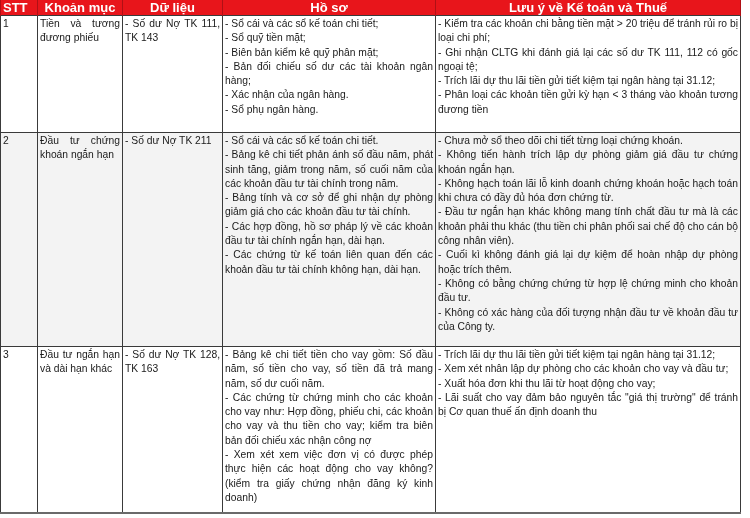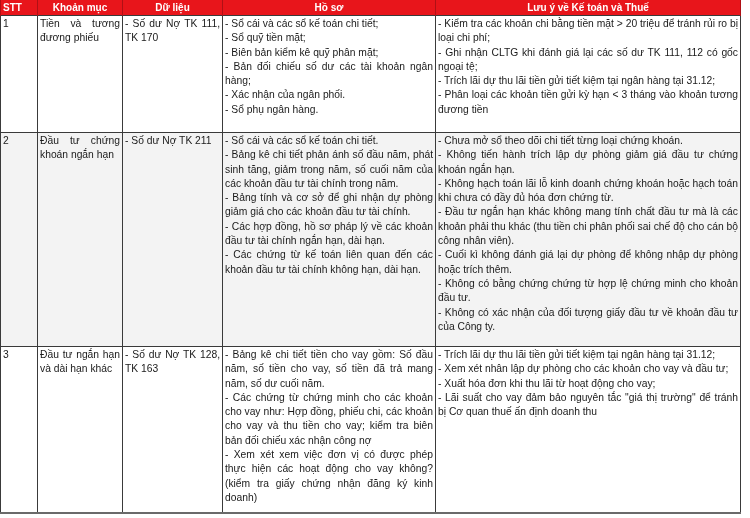--- a/index.html
+++ b/index.html
@@ -11,21 +11,21 @@
     table-layout: fixed;
     font-family: "Liberation Sans", sans-serif;
     font-size: 10.3px;
     line-height: 14.3px;
     color: #1a1a1a;
   }
   .tbl th {
     background: #e8151b;
     color: #ffffff;
     font-weight: bold;
-    font-size: 10px;
+    font-size: 13px;
     height: 15px;
     padding: 0 2px;
     line-height: 15px;
     border-left: 1px solid #b01015;
     border-right: 1px solid #b01015;
     text-align: center;
     margin-left: 23px;
   }
   .tbl th:first-child { text-align: left; padding-left: 2px; }
   .tbl td {
@@ -58,27 +58,27 @@
       <th>Khoản mục</th>
       <th>Dữ liệu</th>
       <th>Hồ sơ</th>
       <th>Lưu ý về Kế toán và Thuế</th>
     </tr>
   </thead>
   <tbody>
     <tr class="r1">
       <td class="stt">1</td>
       <td>Tiền và tương đương phiếu</td>
-      <td>- Số dư Nợ TK 111, TK 170</td>
+      <td>- Số dư Nợ TK 111, TK 143</td>
       <td>
         <span class="line">- Sổ cái và các sổ kế toán chi tiết;</span>
         <span class="line">- Sổ quỹ tiền mặt;</span>
         <span class="line">- Biên bản kiểm kê quỹ phân mặt;</span>
         <span class="line">- Bản đối chiếu số dư các tài khoản ngân hàng;</span>
-        <span class="line">- Xác nhận của ngân phối.</span>
+        <span class="line">- Xác nhận của ngân hàng.</span>
         <span class="line">- Sổ phụ ngân hàng.</span>
       </td>
       <td>
         <span class="line">- Kiểm tra các khoản chi bằng tiền mặt &gt; 20 triệu để tránh rủi ro bị loại chi phí;</span>
         <span class="line">- Ghi nhận CLTG khi đánh giá lại các số dư TK 111, 112 có gốc ngoại tệ;</span>
         <span class="line">- Trích lãi dự thu lãi tiền gửi tiết kiệm tại ngân hàng tại 31.12;</span>
         <span class="line">- Phân loại các khoản tiền gửi kỳ hạn &lt; 3 tháng vào khoản tương đương tiền</span>
       </td>
     </tr>
     <tr class="r2">
@@ -90,23 +90,23 @@
         <span class="line">- Bảng kê chi tiết phản ánh số đầu năm, phát sinh tăng, giảm trong năm, số cuối năm của các khoản đầu tư tài chính trong năm.</span>
         <span class="line">- Bảng tính và cơ sở để ghi nhận dự phòng giảm giá cho các khoản đầu tư tài chính.</span>
         <span class="line">- Các hợp đồng, hồ sơ pháp lý về các khoản đầu tư tài chính ngắn hạn, dài hạn.</span>
         <span class="line">- Các chứng từ kế toán liên quan đến các khoản đầu tư tài chính không hạn, dài hạn.</span>
       </td>
       <td>
         <span class="line">- Chưa mở sổ theo dõi chi tiết từng loại chứng khoán.</span>
         <span class="line">- Không tiến hành trích lập dự phòng giảm giá đầu tư chứng khoán ngắn hạn.</span>
         <span class="line">- Không hạch toán lãi lỗ kinh doanh chứng khoán hoặc hạch toán khi chưa có đầy đủ hóa đơn chứng từ.</span>
         <span class="line">- Đầu tư ngắn hạn khác không mang tính chất đầu tư mà là các khoản phải thu khác (thu tiền chi phân phối sai chế độ cho cán bộ công nhân viên).</span>
-        <span class="line">- Cuối kì không đánh giá lại dự phòng để không nhập dự phòng hoặc trích thêm.</span>
+        <span class="line">- Cuối kì không đánh giá lại dự kiệm để hoàn nhập dự phòng hoặc trích thêm.</span>
         <span class="line">- Không có bằng chứng chứng từ hợp lệ chứng minh cho khoản đầu tư.</span>
-        <span class="line">- Không có xác nhận của đối tượng giấy đầu tư về khoản đầu tư của Công ty.</span>
+        <span class="line">- Không có xác hàng của đối tượng nhận đầu tư về khoản đầu tư của Công ty.</span>
       </td>
     </tr>
     <tr class="r3">
       <td class="stt">3</td>
       <td>Đầu tư ngắn hạn và dài hạn khác</td>
       <td>- Số dư Nợ TK 128, TK 163</td>
       <td>
         <span class="line">- Bảng kê chi tiết tiền cho vay gồm: Số đầu năm, số tiền cho vay, số tiền đã trả mang năm, số dư cuối năm.</span>
         <span class="line">- Các chứng từ chứng minh cho các khoản cho vay như: Hợp đồng, phiếu chi, các khoản cho vay và thu tiền cho vay; kiểm tra biên bản đối chiếu xác nhận công nợ</span>
         <span class="line">- Xem xét xem việc đơn vị có được phép thực hiện các hoạt động cho vay không? (kiểm tra giấy chứng nhận đăng ký kinh doanh)</span>

